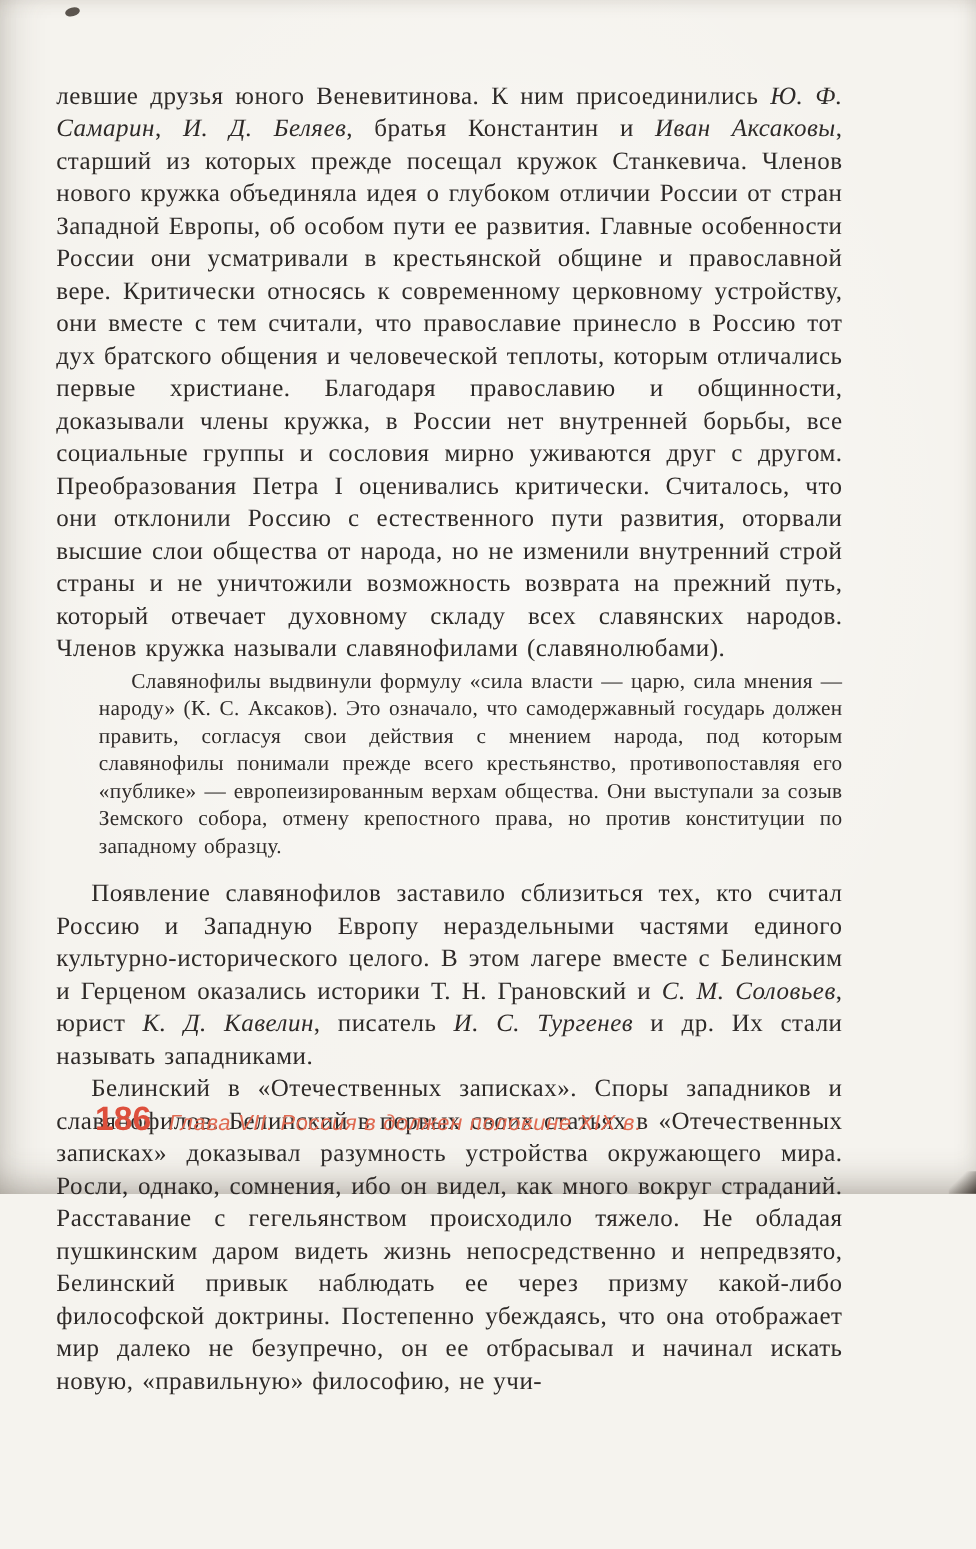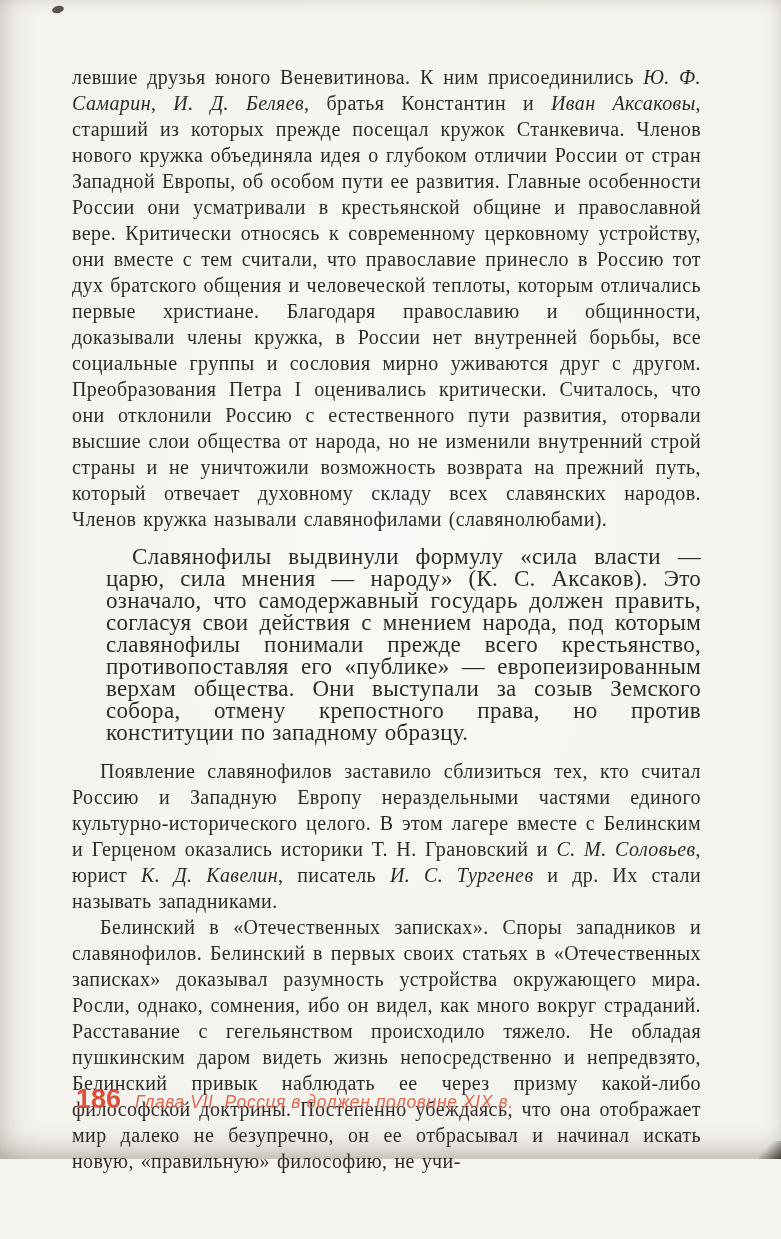--- a/index.html
+++ b/index.html
@@ -9,22 +9,22 @@
     height: 1239px;
     background: #f5f3ee;
     font-family: "Liberation Serif", "DejaVu Serif", serif;
     color: #2e2a28;
     position: relative;
     overflow: hidden;
   }
 
   .page {
     width: 781px;
-    height: 1159px;
-    padding: 64px 76px 0 72px;
+    height: 955px;
+    padding: 64px 76px 0 45px;
     position: relative;
     background:
       radial-gradient(ellipse at 50% 45%, rgba(255,255,255,0.5) 0%, rgba(255,255,255,0) 70%),
       #f5f3ee;
     box-shadow:
       inset 0 -24px 28px -18px rgba(80,68,56,0.38),
       inset 26px 0 34px -26px rgba(80,68,56,0.30),
       inset -14px 0 22px -18px rgba(80,68,56,0.18),
       inset 0 14px 18px -16px rgba(80,68,56,0.16);
   }
@@ -38,26 +38,26 @@
     line-height: 26px;
     text-align: justify;
     letter-spacing: 0.4px;
     word-spacing: 1.5px;
     text-indent: 28px;
   }
 
   .body-para.no-indent { text-indent: 0; }
 
   .inset-para {
-    font-size: 23px;
+    font-size: 17px;
     line-height: 22px;
     text-align: justify;
     letter-spacing: 0.3px;
     word-spacing: 1px;
-    margin: 14px 0 14px 34px;
+    margin: 2px 0 14px 34px;
     text-indent: 26px;
     font-family: Liberation Serif, serif;
   }
 
   .italic { font-style: italic; }
   .bold   { font-weight: normal; }
 
   .footer {
     position: absolute;
     left: 76px;

